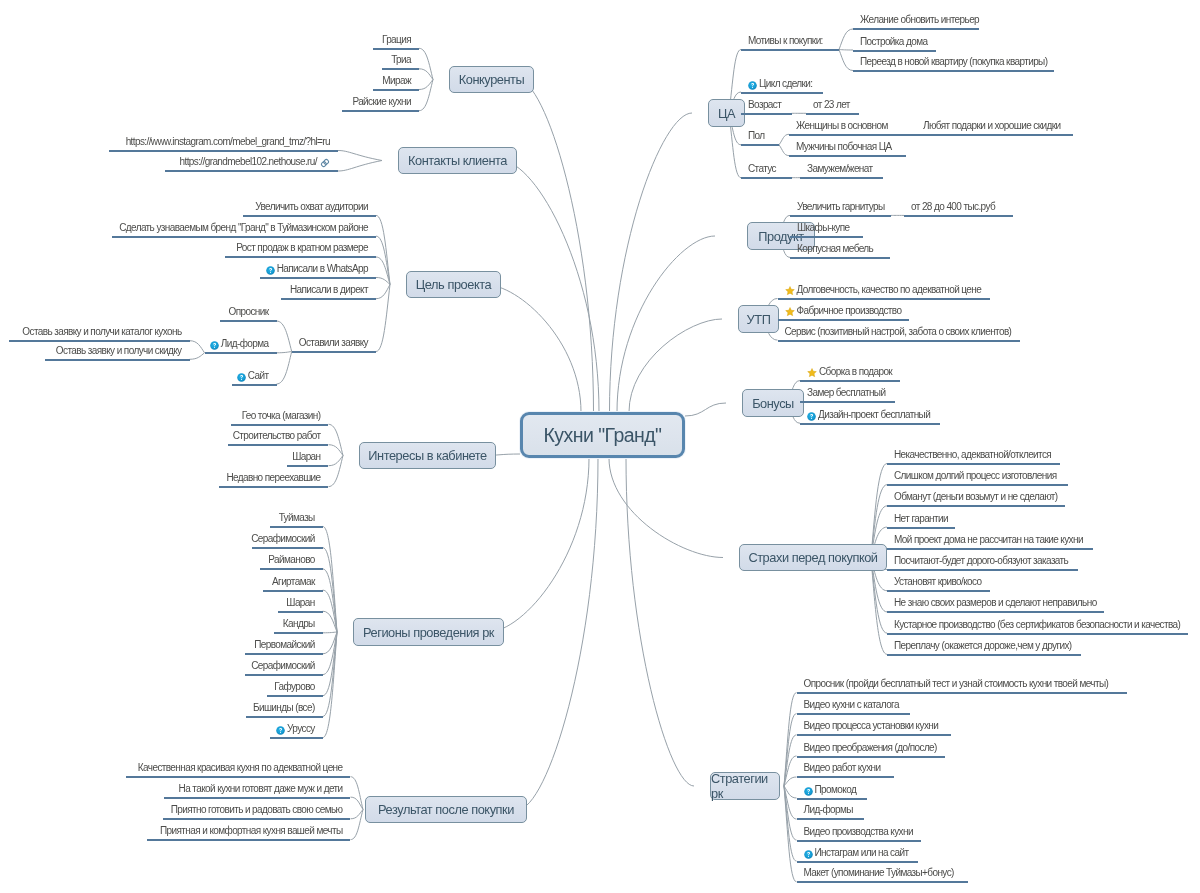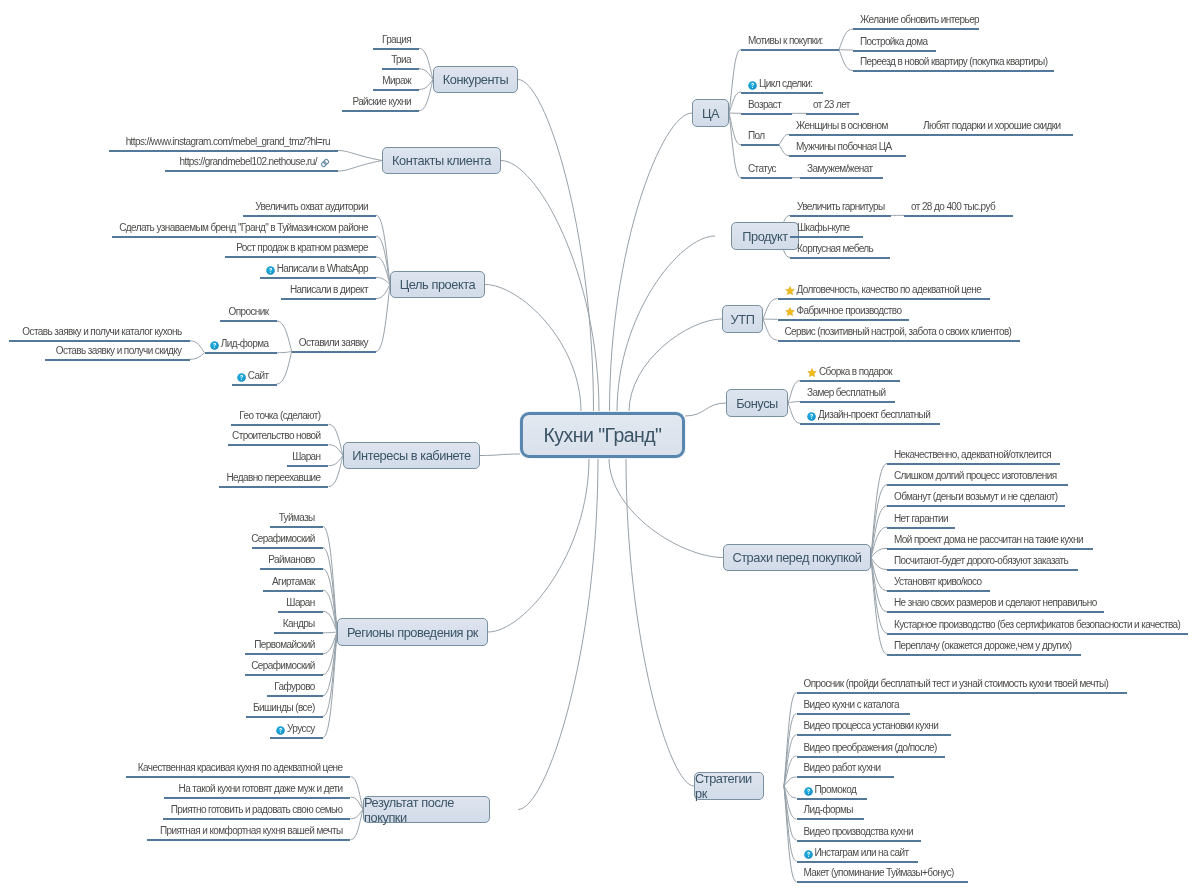--- a/index.html
+++ b/index.html
@@ -3,21 +3,21 @@
 <meta charset="utf-8">
 <title>Mind Map</title>
 <style>
 html,body{margin:0;padding:0;}
 body{width:1200px;height:893px;background:#ffffff;font-family:"Liberation Sans",sans-serif;overflow:hidden;}
 #canvas{position:relative;width:1200px;height:893px;}
 svg.links{position:absolute;left:0;top:0;width:1200px;height:893px;pointer-events:none;}
 svg.links path{fill:none;stroke:#97a1a9;stroke-width:1;}
 .node{position:absolute;box-sizing:border-box;display:flex;align-items:center;justify-content:center;}
 .root{background:linear-gradient(180deg,#e2e8f0 0%,#dde4ed 55%,#d9e1ea 100%);border:3px solid #5886ae;border-radius:9px;box-shadow:0 0 0 1px #eef3f9;color:#3b5567;font-size:19.5px;letter-spacing:-0.55px;}
-.lvl1{background:linear-gradient(180deg,#dee5ef 0%,#d7dfeb 55%,#d2dbe9 100%);border:1.3px solid #78909f;border-radius:5px;color:#3b5567;font-size:12.8px;letter-spacing:-0.45px;}
+.lvl1{background:linear-gradient(180deg,#dee5ef 0%,#d7dfeb 55%,#d2dbe9 100%);border:1.3px solid #78909f;border-radius:5px;color:#3b5567;font-size:12.8px;letter-spacing:-0.45px;margin-left:16px;}
 .leaf{position:absolute;color:#4d4d4b;font-size:10.0px;letter-spacing:-0.6px;white-space:nowrap;line-height:12px;height:12px;}
 .ul{position:absolute;height:2px;background:#54789a;}
 .ico{display:inline-block;vertical-align:-3px;margin-right:2px;}
 .leaf .ico:last-child{margin-right:0;margin-left:3px;}
 </style>
 </head>
 <body>
 
 <div id="canvas">
 <svg class="links" viewBox="0 0 1200 893">
@@ -348,23 +348,23 @@
             </radialGradient>
           </defs>
           <circle cx="8" cy="8" r="7.6" fill="url(#qg)"></circle>
           <path d="M5.6 6.0c0.05-1.55 1.2-2.5 2.55-2.5 1.45 0 2.5 0.9 2.5 2.2 0 0.95-0.5 1.5-1.25 2.0-0.6 0.42-0.8 0.66-0.8 1.26v0.44H7.25V8.85c0-0.85 0.3-1.3 1.0-1.75 0.6-0.4 0.85-0.66 0.85-1.16 0-0.6-0.45-1.0-1.0-1.0-0.6 0-1.0 0.4-1.05 1.05z" fill="#fff"></path>
           <circle cx="8" cy="11.6" r="0.95" fill="#fff"></circle>
         </svg></span><span>Сайт</span></div>
 <div class="node lvl1" style="left:343px;top:442px;width:137px;height:27px">
       <span>Интересы в кабинете</span>
     </div>
 <div class="ul" style="left:230.9px;top:424px;width:97.6px"></div>
-<div class="leaf ta-r" style="right:879.5px;top:410px"><span>Гео точка (сделают)</span></div>
+<div class="leaf ta-r" style="right:879.5px;top:410px"><span>Гео точка (магазин)</span></div>
 <div class="ul" style="left:227.7px;top:444px;width:100.8px"></div>
-<div class="leaf ta-r" style="right:879.5px;top:430px"><span>Строительство новой</span></div>
+<div class="leaf ta-r" style="right:879.5px;top:430px"><span>Строительство работ</span></div>
 <div class="ul" style="left:287.3px;top:465px;width:41.2px"></div>
 <div class="leaf ta-r" style="right:879.5px;top:451px"><span>Шаран</span></div>
 <div class="ul" style="left:218.7px;top:486px;width:109.8px"></div>
 <div class="leaf ta-r" style="right:879.5px;top:472px"><span>Недавно переехавшие</span></div>
 <div class="node lvl1" style="left:337px;top:618px;width:151px;height:28px">
       <span>Регионы проведения рк</span>
     </div>
 <div class="ul" style="left:270.2px;top:526px;width:52.5px"></div>
 <div class="leaf ta-r" style="right:885.3px;top:512px"><span>Туймазы</span></div>
 <div class="ul" style="left:251.7px;top:547px;width:71.0px"></div>
@@ -391,21 +391,21 @@
             <radialGradient id="qg" cx="45%" cy="42%" r="62%">
               <stop offset="0%" stop-color="#28b4e8"></stop>
               <stop offset="62%" stop-color="#169ed6"></stop>
               <stop offset="100%" stop-color="#0f7fb4"></stop>
             </radialGradient>
           </defs>
           <circle cx="8" cy="8" r="7.6" fill="url(#qg)"></circle>
           <path d="M5.6 6.0c0.05-1.55 1.2-2.5 2.55-2.5 1.45 0 2.5 0.9 2.5 2.2 0 0.95-0.5 1.5-1.25 2.0-0.6 0.42-0.8 0.66-0.8 1.26v0.44H7.25V8.85c0-0.85 0.3-1.3 1.0-1.75 0.6-0.4 0.85-0.66 0.85-1.16 0-0.6-0.45-1.0-1.0-1.0-0.6 0-1.0 0.4-1.05 1.05z" fill="#fff"></path>
           <circle cx="8" cy="11.6" r="0.95" fill="#fff"></circle>
         </svg></span><span>Уруссу</span></div>
-<div class="node lvl1" style="left:363px;top:796px;width:127px;height:27px">
+<div class="node lvl1" style="left:349px;top:796px;width:162px;height:27px">
       <span>Результат после покупки</span>
     </div>
 <div class="ul" style="left:125.6px;top:776px;width:224.9px"></div>
 <div class="leaf ta-r" style="right:857.5px;top:762px"><span>Качественная красивая кухня по адекватной цене</span></div>
 <div class="ul" style="left:164.2px;top:797px;width:186.3px"></div>
 <div class="leaf ta-r" style="right:857.5px;top:783px"><span>На такой кухни готовят даже муж и дети</span></div>
 <div class="ul" style="left:163.1px;top:818px;width:187.4px"></div>
 <div class="leaf ta-r" style="right:857.5px;top:804px"><span>Приятно готовить и радовать свою семью</span></div>
 <div class="ul" style="left:147.3px;top:839px;width:203.2px"></div>
 <div class="leaf ta-r" style="right:857.5px;top:825px"><span>Приятная и комфортная кухня вашей мечты</span></div>

